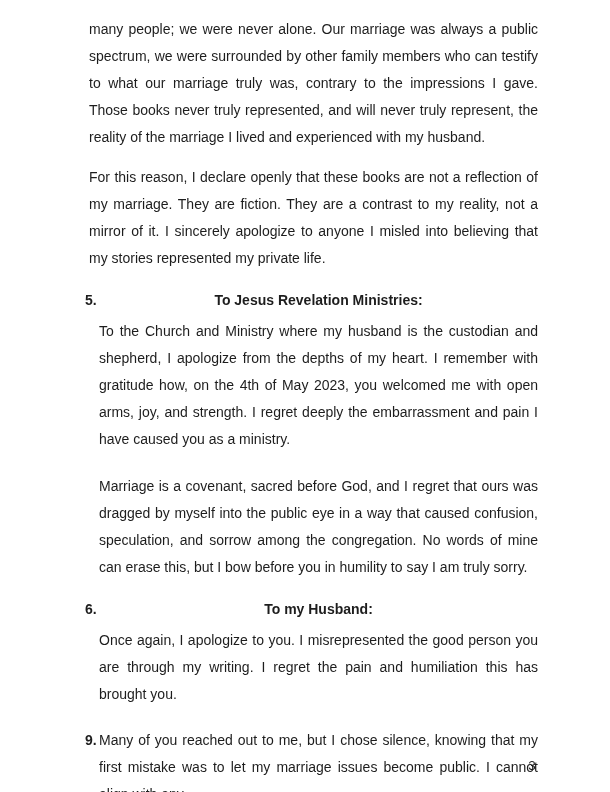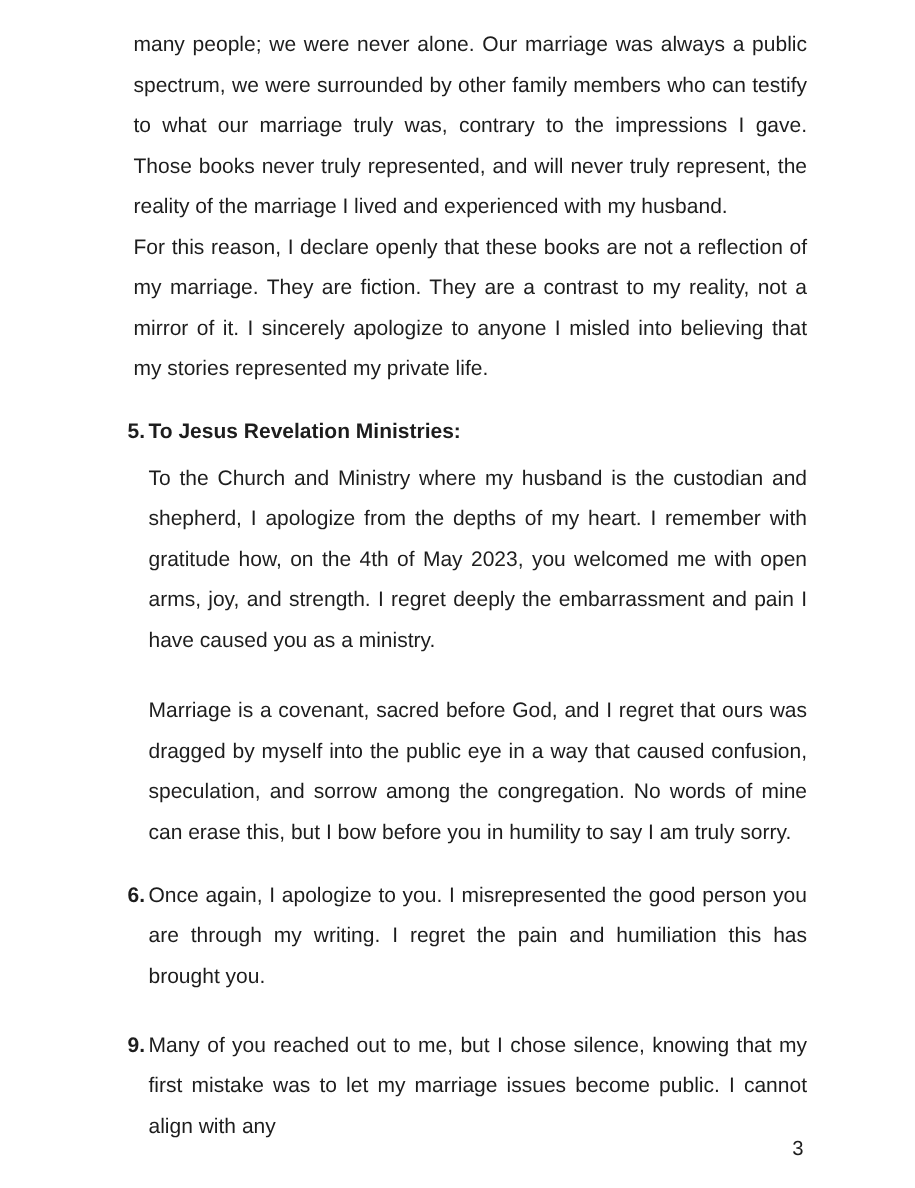--- a/index.html
+++ b/index.html
@@ -23,32 +23,34 @@
     width: 449px;
     font-size: 14px;
     line-height: 27px;
   }
   p.para {
     margin: 0;
     text-align: justify;
     text-justify: inter-word;
   }
   p.para + p.para {
+    margin-top: 13px;
   }
   .section {
     position: relative;
     padding-left: 10px;
     margin-top: 15px;
   }
   .section.gap-lg {
     margin-top: 19px;
   }
   .sec-head {
     font-weight: 700;
     line-height: 27px;
+    text-align: center;
   }
   .sec-num {
     position: absolute;
     left: -4px;
     top: 0;
     font-weight: 700;
   }
   .section p.para {
     margin-top: 4px;
   }
@@ -77,20 +79,21 @@
 
     <div class="section">
       <span class="sec-num">5.</span>
       <div class="sec-head">To Jesus Revelation Ministries:</div>
       <p class="para">To the Church and Ministry where my husband is the custodian and shepherd, I apologize from the depths of my heart. I remember with gratitude how, on the 4th of May 2023, you welcomed me with open arms, joy, and strength. I regret deeply the embarrassment and pain I have caused you as a ministry.</p>
       <p class="para">Marriage is a covenant, sacred before God, and I regret that ours was dragged by myself into the public eye in a way that caused confusion, speculation, and sorrow among the congregation. No words of mine can erase this, but I bow before you in humility to say I am truly sorry.</p>
     </div>
 
     <div class="section">
       <span class="sec-num">6.</span>
+      <div class="sec-head">To my Husband:</div>
       <p class="para">Once again, I apologize to you. I misrepresented the good person you are through my writing. I regret the pain and humiliation this has brought you.</p>
     </div>
 
     <div class="section gap-lg">
       <span class="sec-num">9.</span>
       <p class="para">Many of you reached out to me, but I chose silence, knowing that my first mistake was to let my marriage issues become public. I cannot align with any</p>
     </div>
 
   </div>
 

